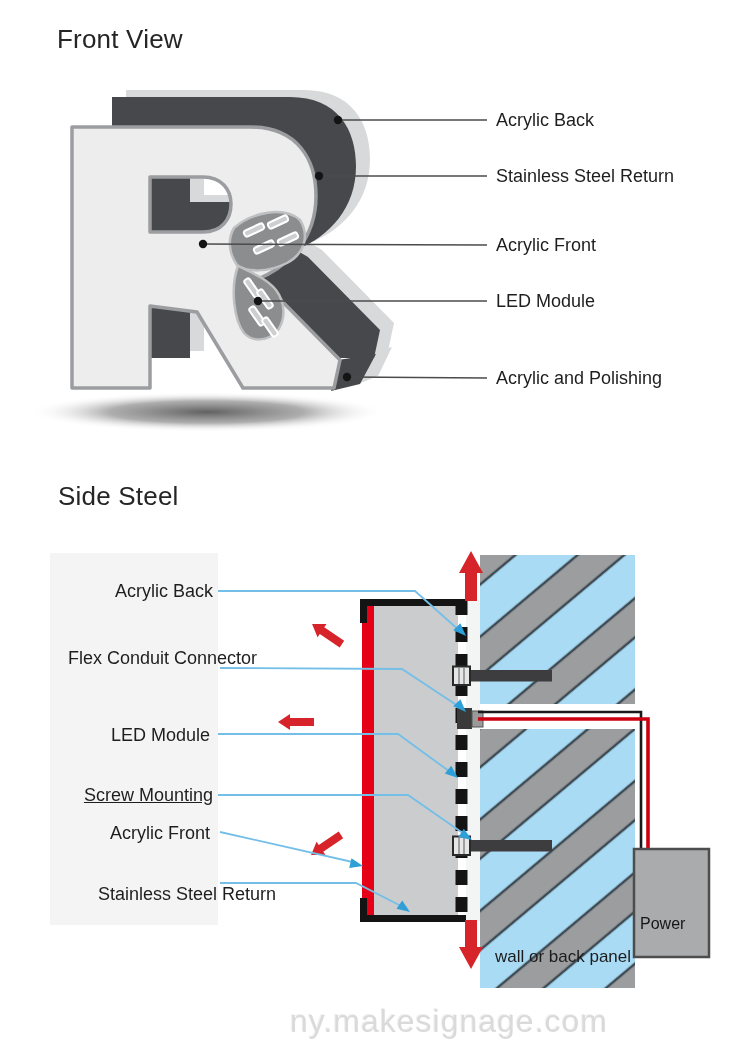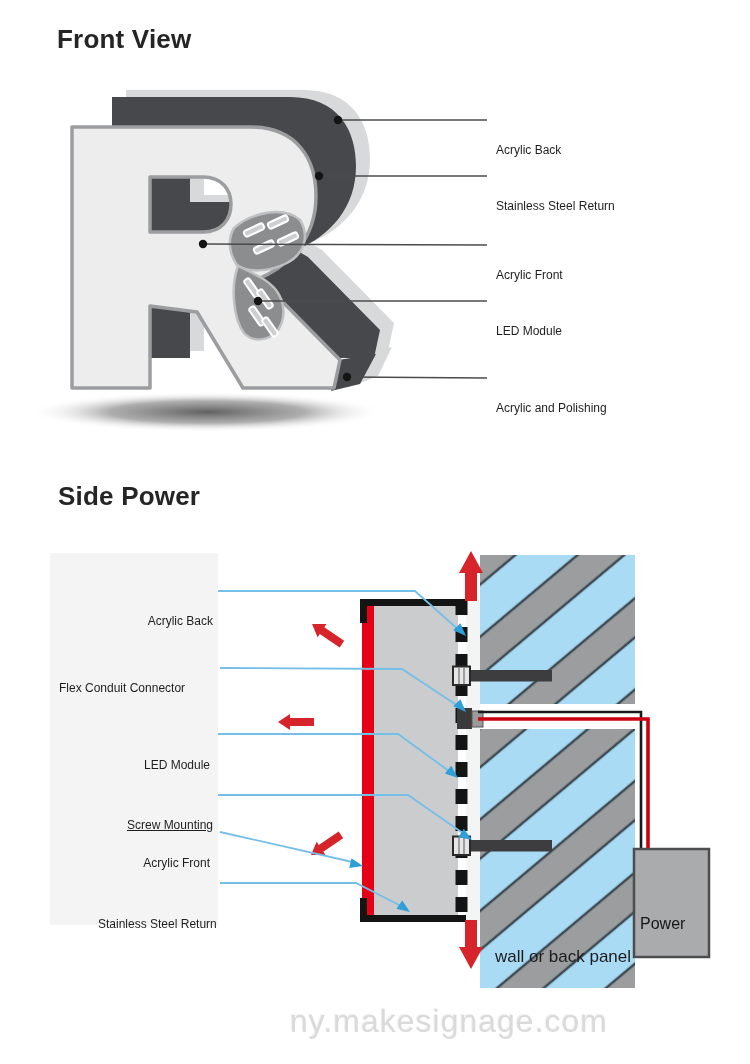--- a/index.html
+++ b/index.html
@@ -2,24 +2,24 @@
 <html><head>
 <meta charset="utf-8">
 <style>
   html,body{margin:0;padding:0;}
   body{
     width:750px;height:1064px;position:relative;background:#ffffff;
     font-family:"Liberation Sans", sans-serif;overflow:hidden;
   }
   .abs{position:absolute;}
   .title{
-    font-size:26px;font-weight:700;color:#252525;letter-spacing:.2px;white-space:nowrap;
+    font-size:26px;font-weight:400;color:#252525;letter-spacing:.2px;white-space:nowrap;
   }
   .lbl{
-    font-size:12px;color:#1e1e1e;white-space:nowrap;line-height:19px;margin-top:30px;
+    font-size:18px;color:#1e1e1e;white-space:nowrap;line-height:19px;
   }
   .lbl.right{text-align:right;}
   .power-lbl{font-size:16px;color:#161616;white-space:nowrap;}
   .wall-lbl{font-size:17px;color:#1c1c1c;text-align:center;white-space:nowrap;}
   .watermark{
     font-size:32px;color:#dadada;letter-spacing:1px;white-space:nowrap;
     text-shadow:1px 1px 0 #ffffff, -1px -1px 0 #efefef;
   }
   svg{display:block;}
 </style>
@@ -84,21 +84,21 @@
     <circle cx="347" cy="377" r="4.2"></circle>
   </g>
 </svg>
 
 <div class="abs lbl" style="left:496px;top:111px;">Acrylic Back</div>
 <div class="abs lbl" style="left:496px;top:167px;">Stainless Steel Return</div>
 <div class="abs lbl" style="left:496px;top:236px;">Acrylic Front</div>
 <div class="abs lbl" style="left:496px;top:292px;">LED Module</div>
 <div class="abs lbl" style="left:496px;top:369px;">Acrylic and Polishing</div>
 
-<div class="abs title" style="left:58px;top:481px;">Side Power</div>
+<div class="abs title" style="left:58px;top:481px;">Side Steel</div>
 
 <div class="abs" style="left:50px;top:553px;width:168px;height:372px;background:#f4f4f4;"></div>
 
 <svg class="abs" style="left:0;top:540px;" width="750" height="480" viewBox="0 540 750 480">
   <defs>
     <pattern id="hatch" patternUnits="userSpaceOnUse" width="80" height="70" patternTransform="rotate(-40 480 988)">
       <rect width="80" height="70" fill="#a9dbf5"></rect>
       <rect y="19" width="80" height="30" fill="#9b9d9f"></rect>
       <line x1="0" y1="19" x2="80" y2="19" stroke="#3d4a52" stroke-width="2.4"></line>
       <line x1="0" y1="49" x2="80" y2="49" stroke="#3d4a52" stroke-width="2.4"></line>
@@ -164,21 +164,21 @@
     <polygon points="0,0 -13,-5 -13,5" transform="translate(466,636) rotate(45)"></polygon>
     <polygon points="0,0 -13,-5 -13,5" transform="translate(466,712) rotate(45)"></polygon>
     <polygon points="0,0 -13,-5 -13,5" transform="translate(458,778) rotate(40)"></polygon>
     <polygon points="0,0 -13,-5 -13,5" transform="translate(472,840) rotate(33)"></polygon>
     <polygon points="0,0 -13,-5 -13,5" transform="translate(363,866) rotate(13)"></polygon>
     <polygon points="0,0 -13,-5 -13,5" transform="translate(410,912) rotate(35)"></polygon>
   </g>
 </svg>
 
 <div class="abs lbl right" style="left:50px;top:582px;width:163px;">Acrylic Back</div>
-<div class="abs lbl" style="left:59px;top:649px;">Flex Conduit Connector</div>
+<div class="abs lbl" style="left:68px;top:649px;">Flex Conduit Connector</div>
 <div class="abs lbl right" style="left:50px;top:726px;width:160px;">LED Module</div>
 <div class="abs lbl right" style="left:50px;top:786px;width:163px;text-decoration:underline;">Screw Mounting</div>
 <div class="abs lbl right" style="left:50px;top:824px;width:160px;">Acrylic Front</div>
 <div class="abs lbl" style="left:98px;top:885px;">Stainless Steel Return</div>
 
 <div class="abs power-lbl" style="left:640px;top:915px;">Power</div>
 <div class="abs wall-lbl" style="left:478px;top:947px;width:170px;text-align:center;">wall or back panel</div>
 
 <div class="abs watermark" style="left:290px;top:1003px;">ny.makesignage.com</div>
 

